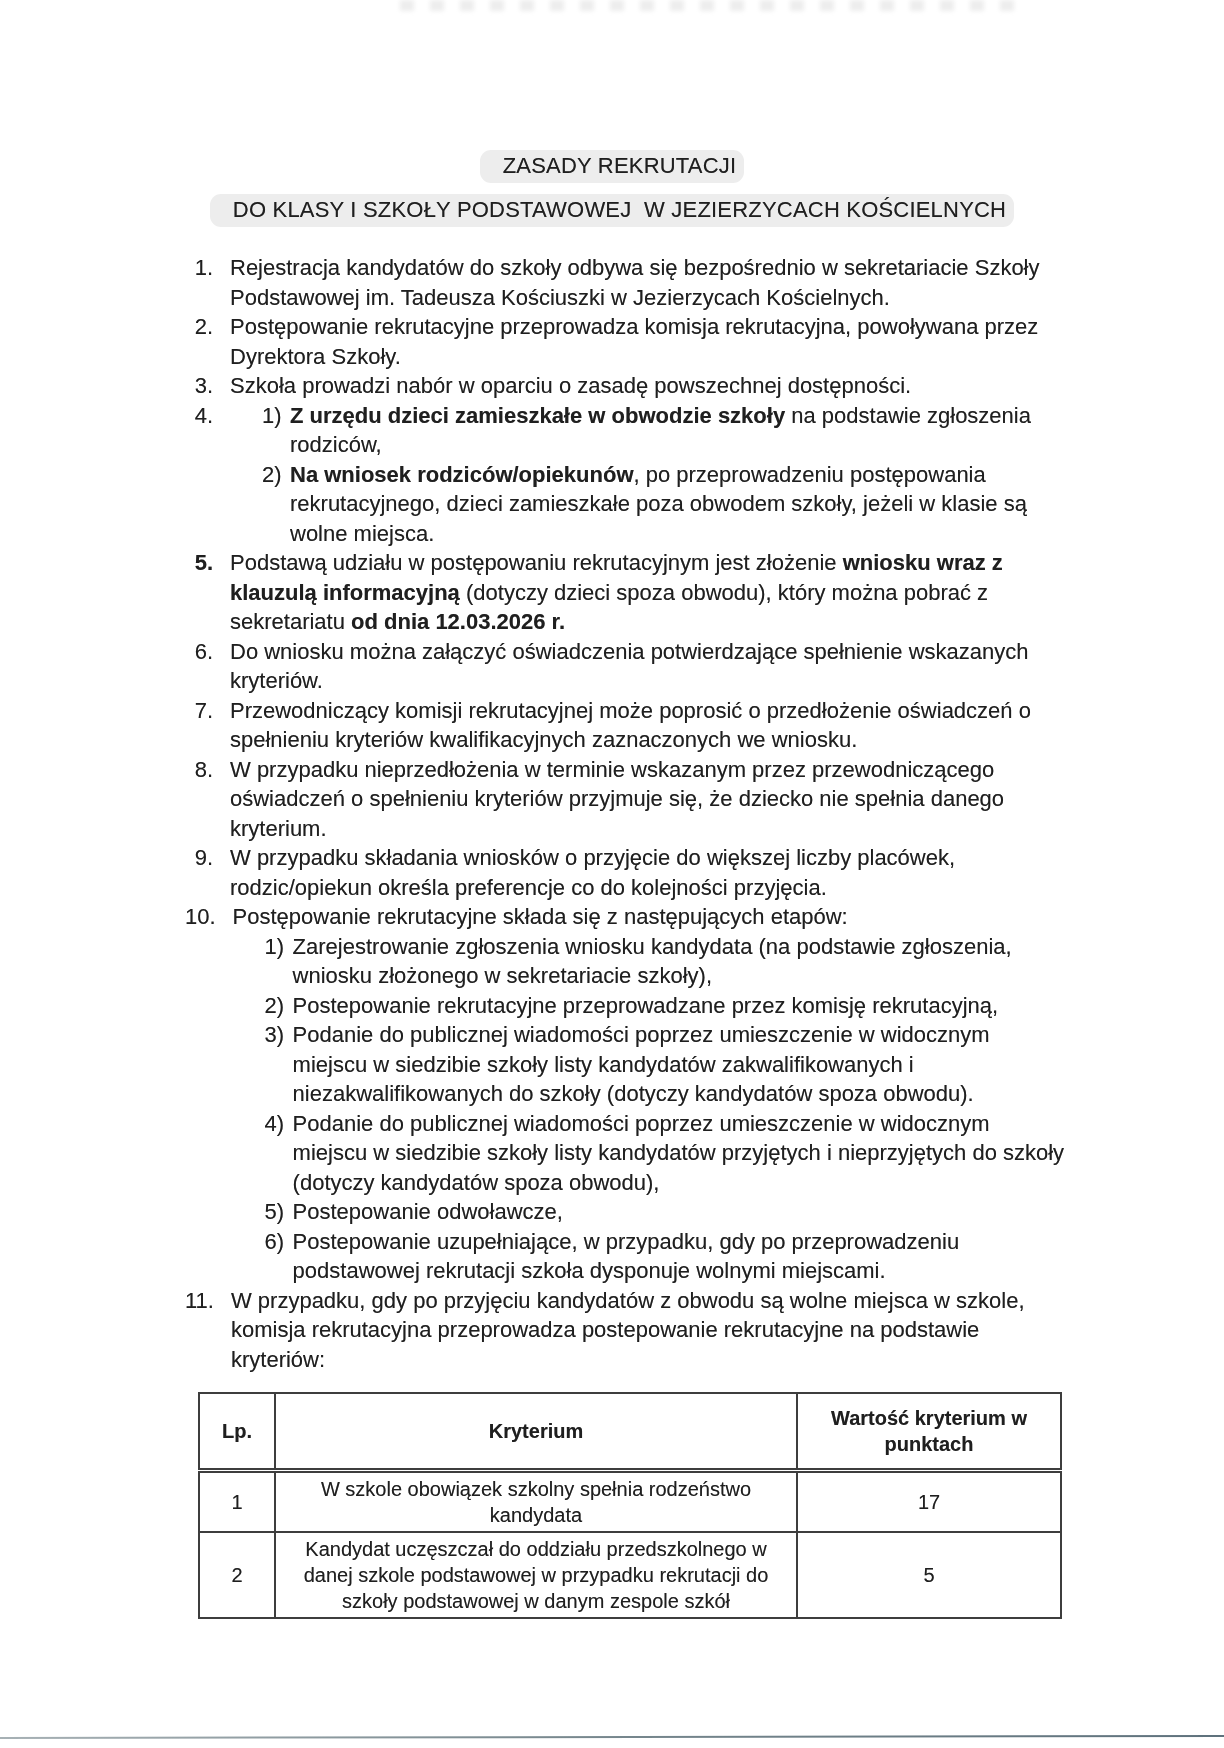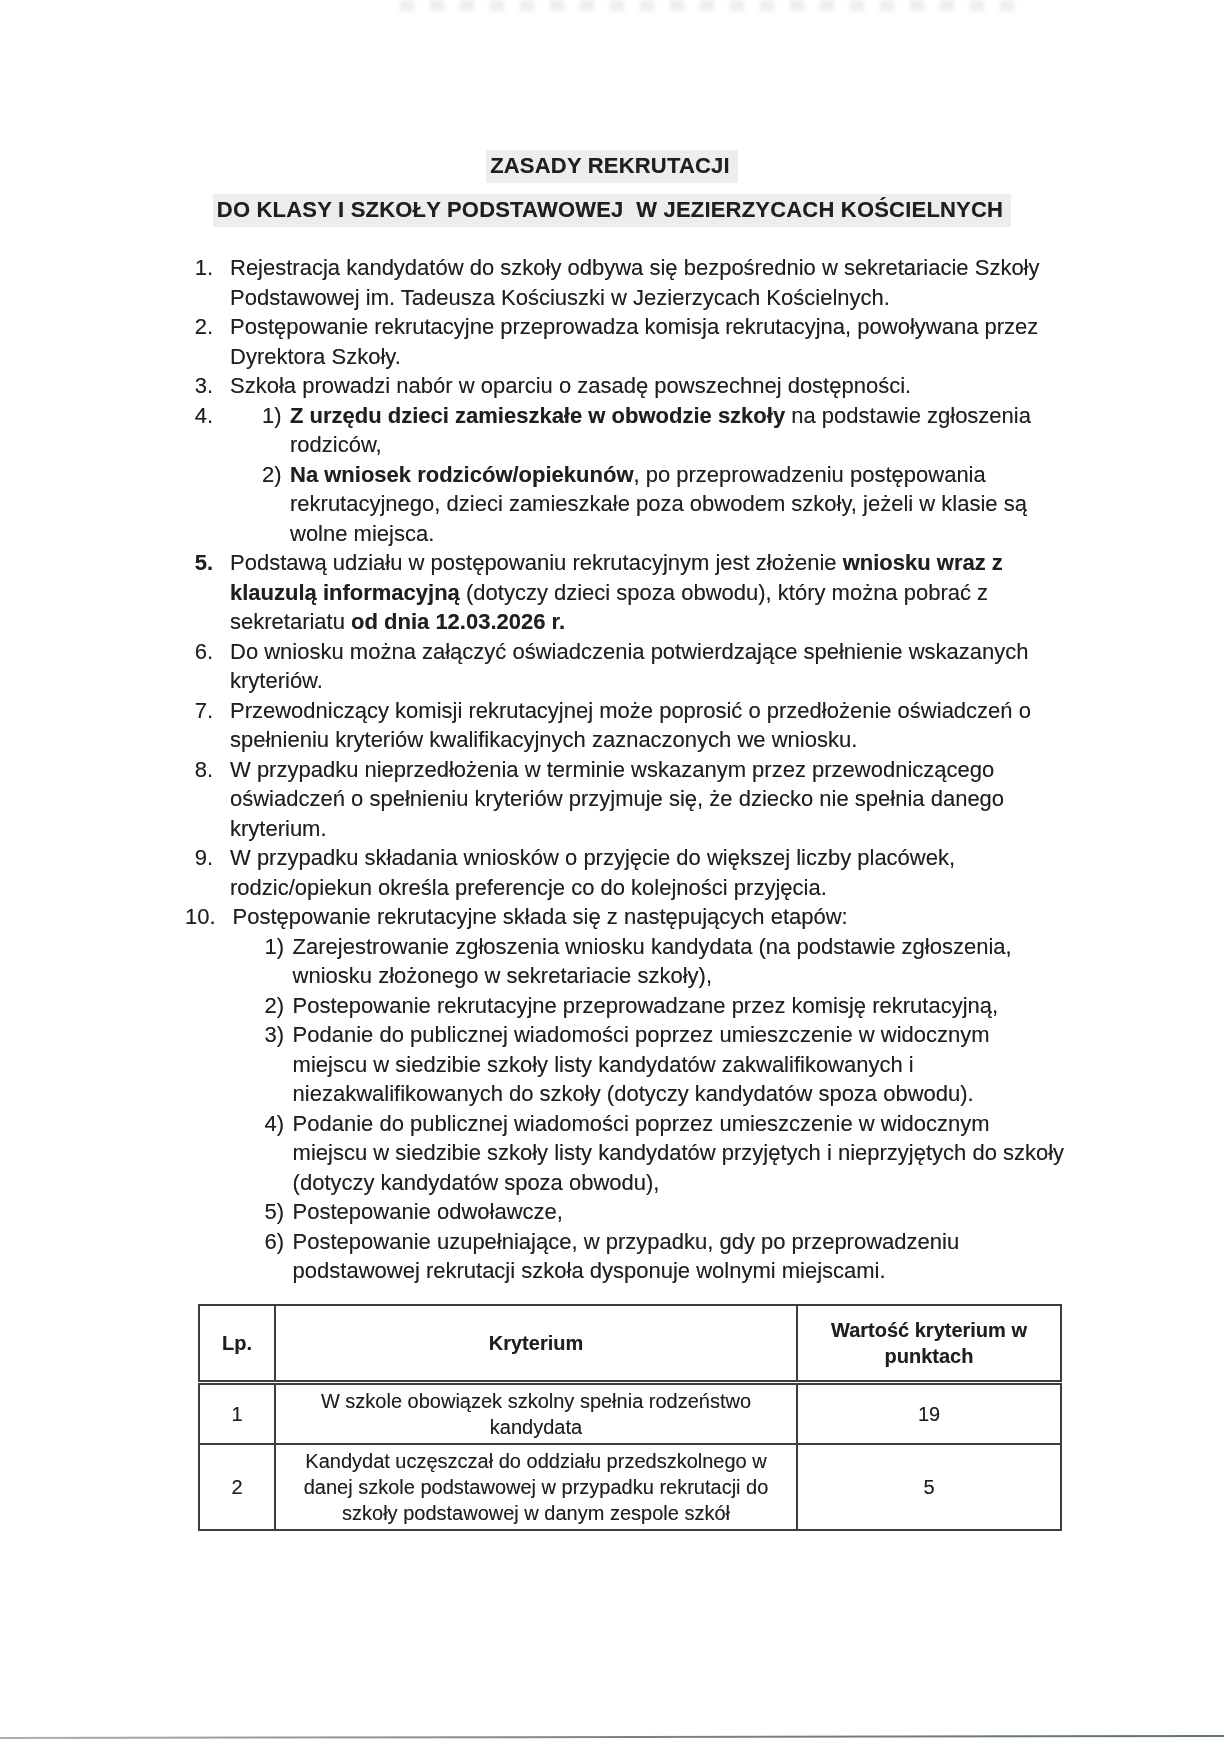--- a/index.html
+++ b/index.html
@@ -20,26 +20,27 @@
     background:repeating-linear-gradient(90deg,
       rgba(190,190,190,.28) 0 14px, rgba(255,255,255,0) 14px 30px);
     filter:blur(2px);
   }
   .head{width:100%;text-align:center;}
   .title-line{margin-top:150px;}
   .subtitle-line{margin-top:11px;}
   .hl{
     display:inline-block;
     background:var(--hl,#eeeeee);
-    padding:4px 8px 5px 4px;
-    font-weight:bold;
+    padding:4px 8px 5px 23px;
+    font-weight:normal;
     font-size:22px;
     line-height:24px;
     white-space:pre-wrap;
     letter-spacing:.2px;
+    border-radius:11px;
   }
   .content{
     margin:26px 159px 0 185px; 
     font-size:22px;
     line-height:29.5px;
   }
   .li-row{display:flex;align-items:flex-start;}
   .num{
     flex:0 0 45px;
     box-sizing:border-box;
@@ -166,41 +167,45 @@
               </div>
               <div class="li-row sub-row">
                 <div class="num">5)</div>
                 <div class="li-text"><span>Postepowanie odwoławcze,</span></div>
               </div>
               <div class="li-row sub-row">
                 <div class="num">6)</div>
                 <div class="li-text"><span>Postepowanie uzupełniające, w przypadku, gdy po przeprowadzeniu podstawowej rekrutacji szkoła dysponuje wolnymi miejscami.</span></div>
               </div>
             </div></div>
+        </div>
+        <div class="li-row">
+          <div class="num">11.</div>
+          <div class="li-text"><span>W przypadku, gdy po przyjęciu kandydatów z obwodu są wolne miejsca w szkole, komisja rekrutacyjna przeprowadza postepowanie rekrutacyjne na podstawie kryteriów:</span></div>
         </div>
       </div>
 
     <table class="criteria">
       <colgroup>
           <col class="c-lp">
           <col class="c-kr">
           <col class="c-wa">
         </colgroup>
       <thead>
           <tr>
             <th>Lp.</th>
             <th>Kryterium</th>
             <th>Wartość kryterium w punktach</th>
           </tr>
         </thead>
       <tbody>
           <tr>
             <td class="c-center">1</td>
             <td class="c-left">W szkole obowiązek szkolny spełnia rodzeństwo kandydata</td>
-            <td class="c-center">19</td>
+            <td class="c-center">17</td>
           </tr>
           <tr>
             <td class="c-center">2</td>
             <td class="c-left">Kandydat uczęszczał do oddziału przedszkolnego w danej szkole podstawowej w przypadku rekrutacji do szkoły podstawowej w danym zespole szkół</td>
             <td class="c-center">5</td>
           </tr>
         </tbody>
     </table>
   </div>
 

